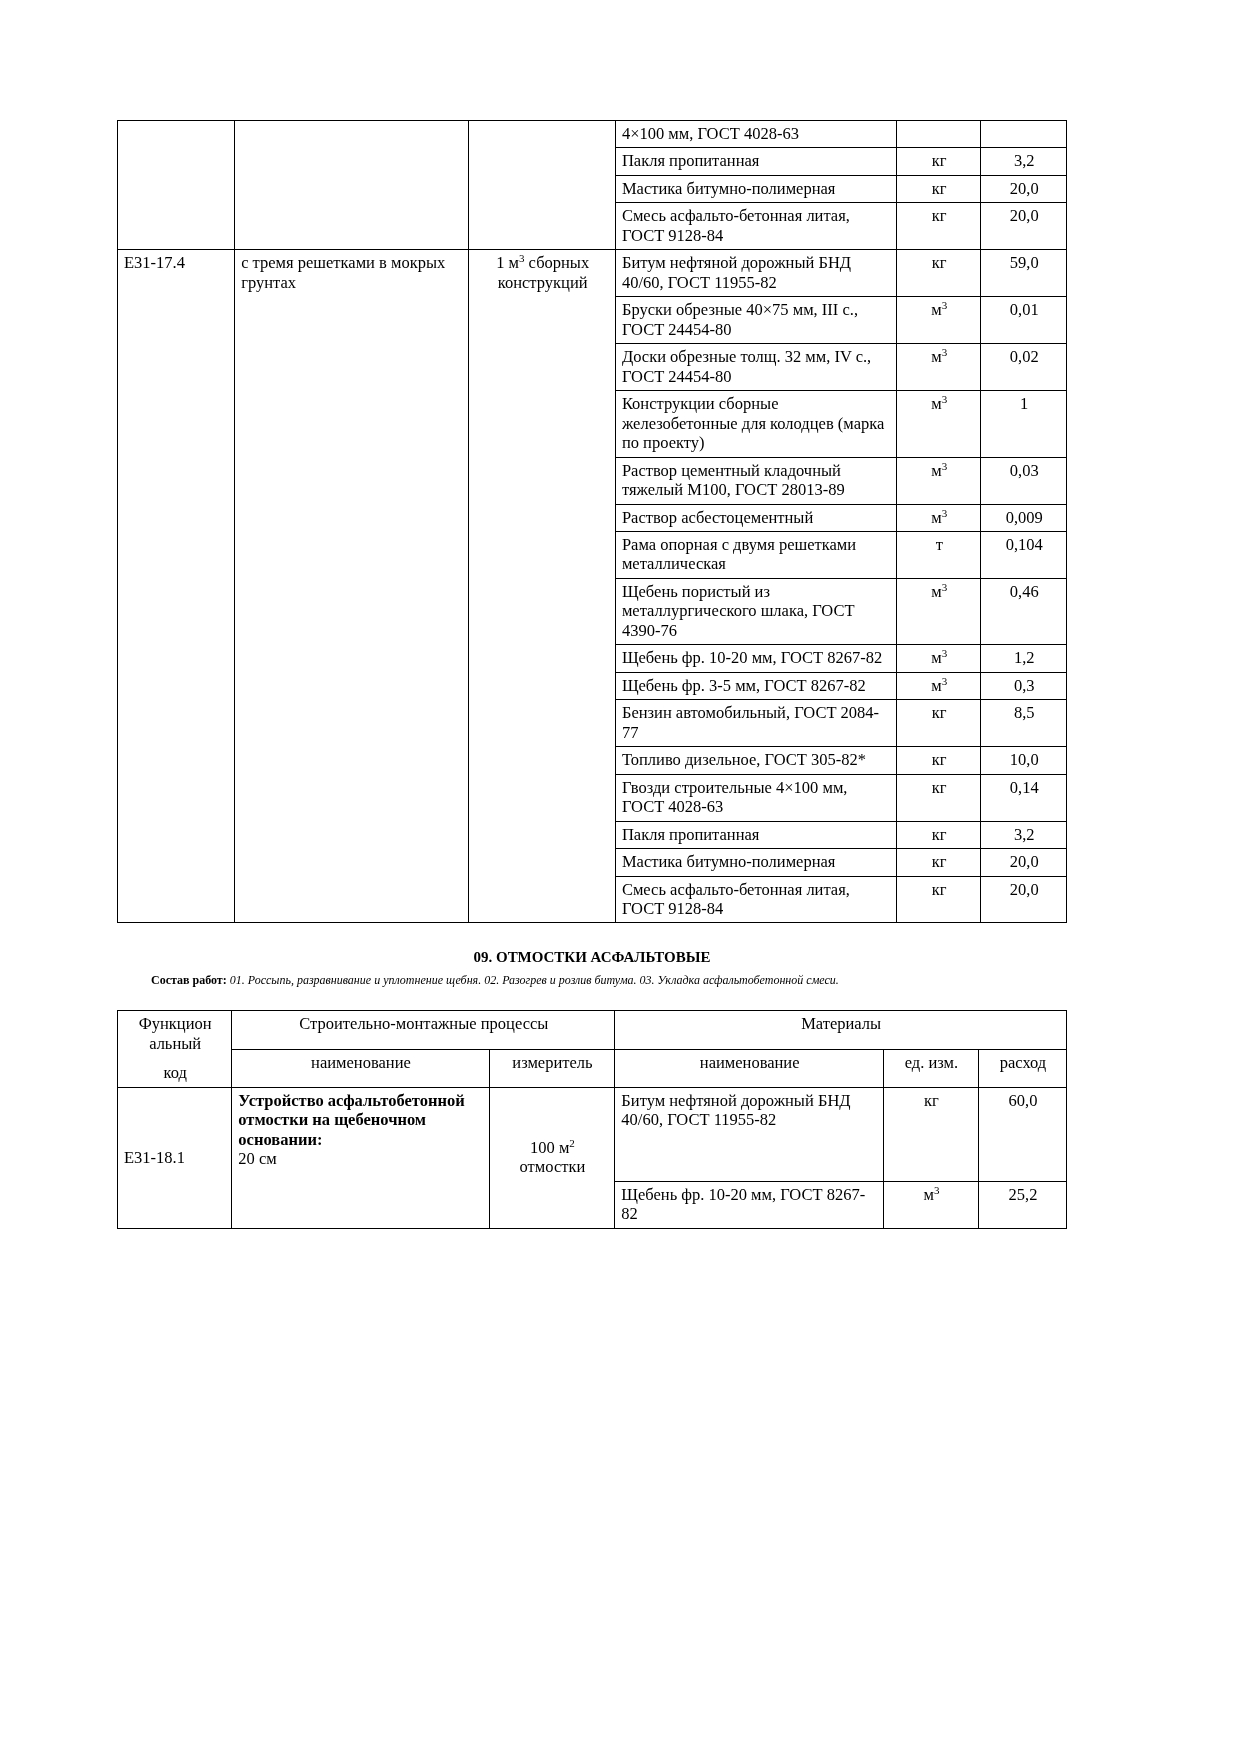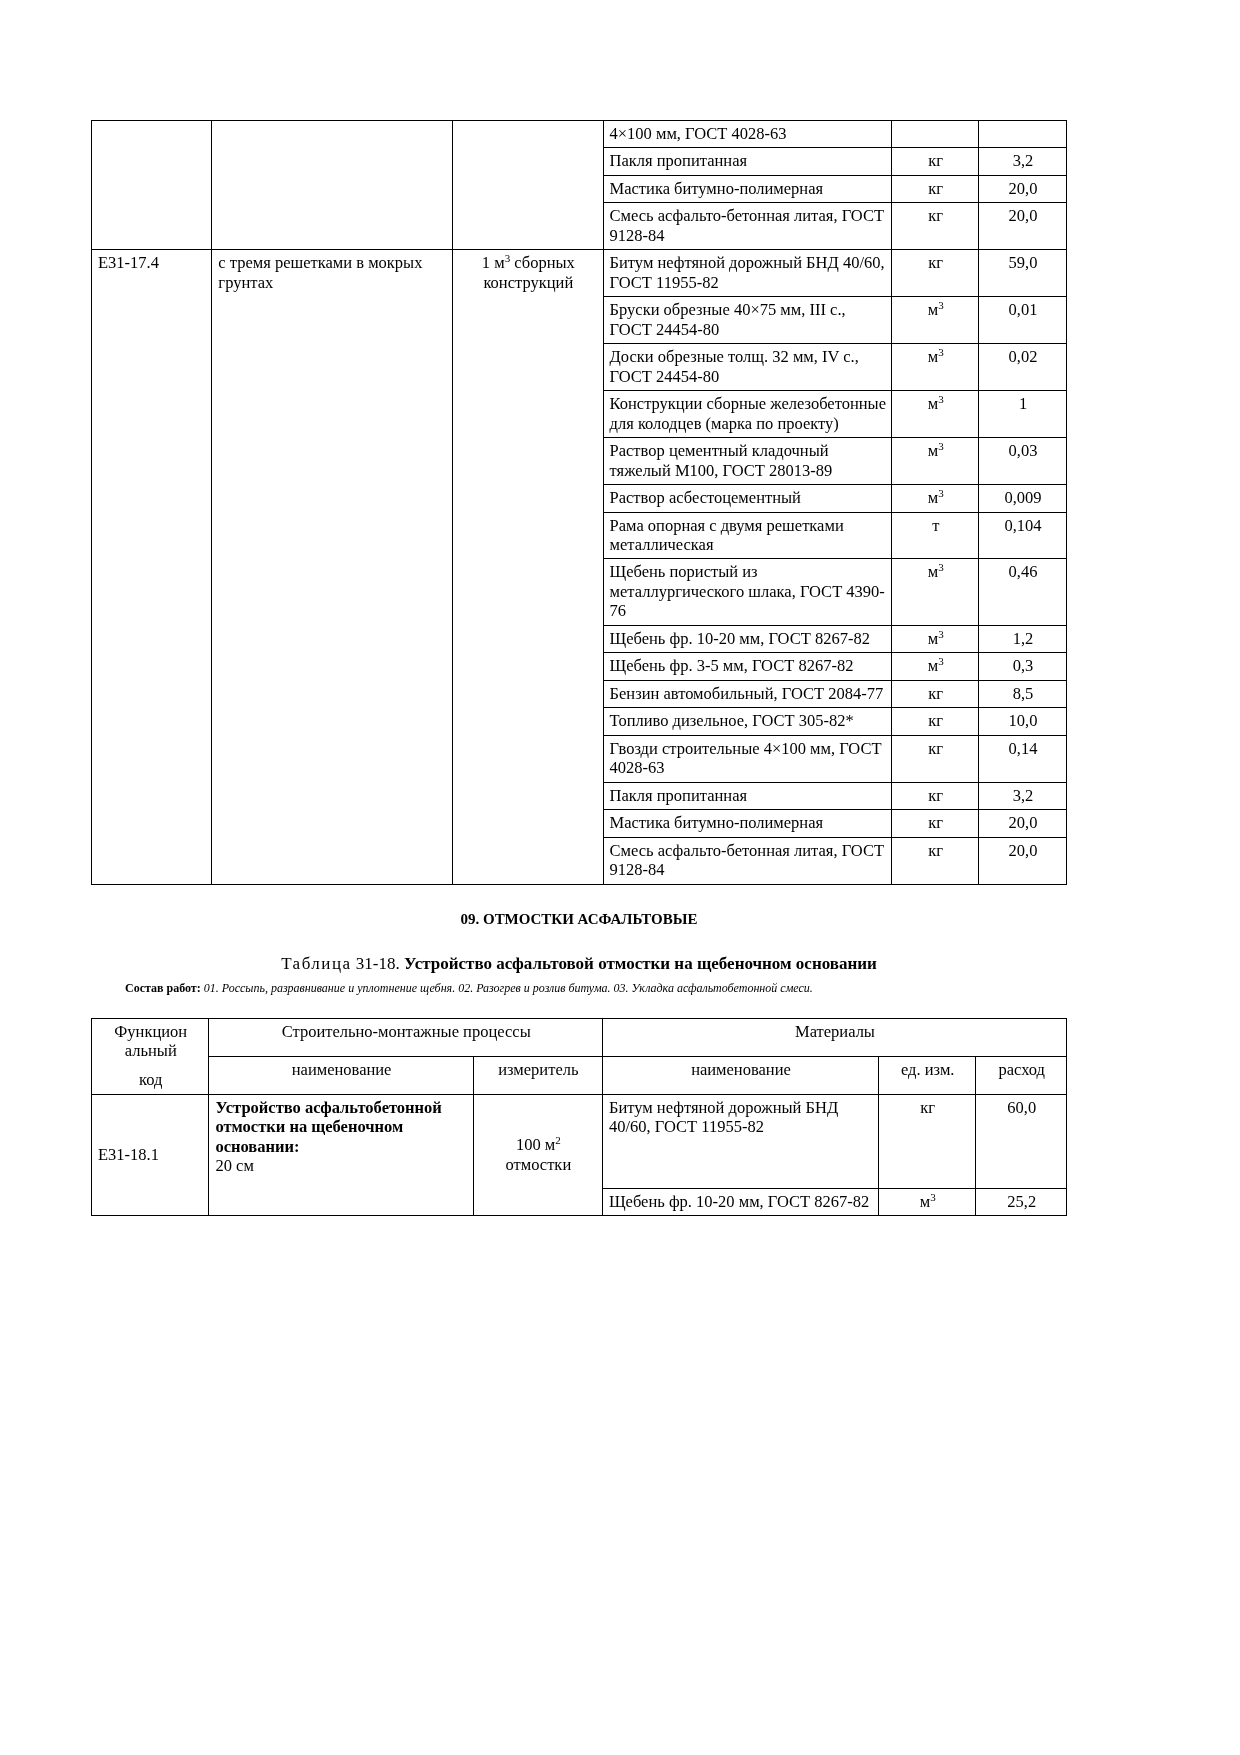--- a/index.html
+++ b/index.html
@@ -11,21 +11,21 @@
     width: 1240px;
     min-height: 1755px;
     font-family: "Liberation Serif", serif;
     color: #000000;
     position: relative;
   }
   .page {
     width: 1232px;
     min-height: 1755px;
     box-sizing: border-box;
-    padding: 120px 165px 60px 91px;
+    padding: 120px 165px 60px 117px;
   }
   table.doc-table {
     border-collapse: collapse;
     width: 100%;
     table-layout: fixed;
   }
   table.doc-table td {
     border: 1px solid #000000;
     vertical-align: top;
     padding: 3px 5px 4px 6px;
@@ -226,25 +226,20 @@
         <td>Смесь асфальто-бетонная литая, ГОСТ 9128-84</td>
         <td class="unit">кг</td>
         <td class="qty">20,0</td>
       </tr>
 
     </tbody>
   </table>
 
   <div class="section-title">09. ОТМОСТКИ АСФАЛЬТОВЫЕ</div>
 
-  <div class="table-caption">
-    <span class="sp">Таблица</span>
-    <span>31-18.</span>
-    <b>Устройство асфальтовой отмостки на щебеночном основании</b>
-  </div>
 
   <div class="composition">
     <b>Состав  работ:</b>
     <i>01. Россыпь, разравнивание и уплотнение щебня. 02. Разогрев и розлив битума. 03. Укладка асфальтобетонной смеси.</i>
   </div>
 
   <table class="doc-table t2">
     <colgroup>
       <col class="c1">
         <col class="c2">

